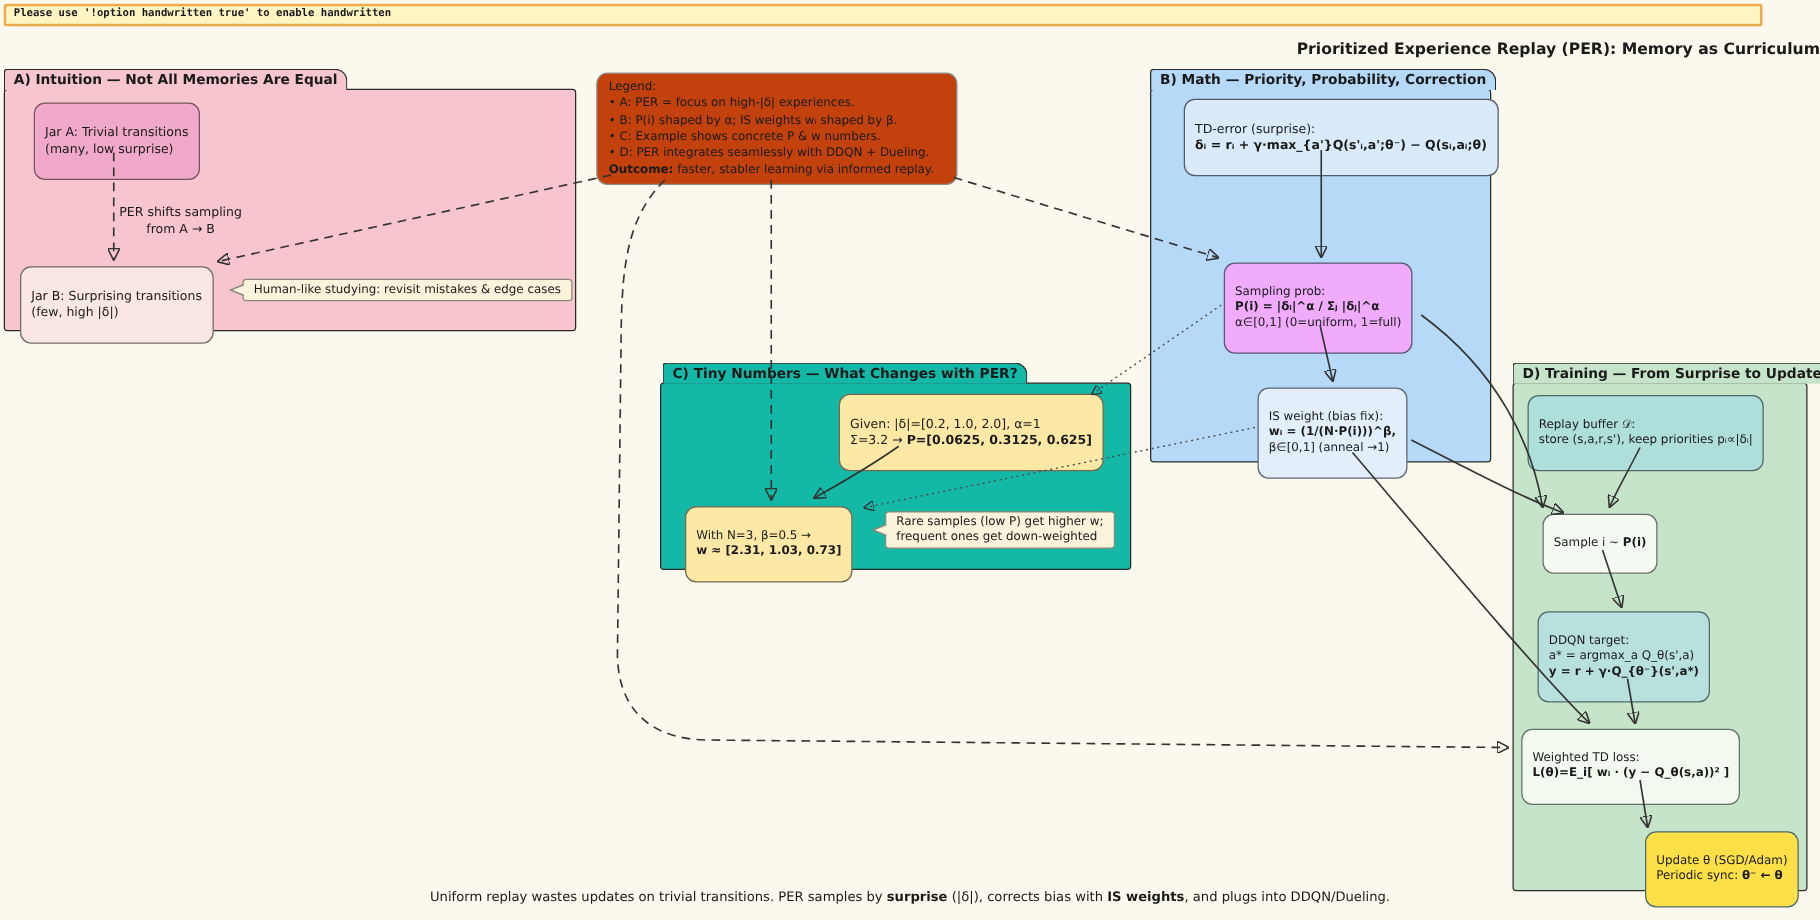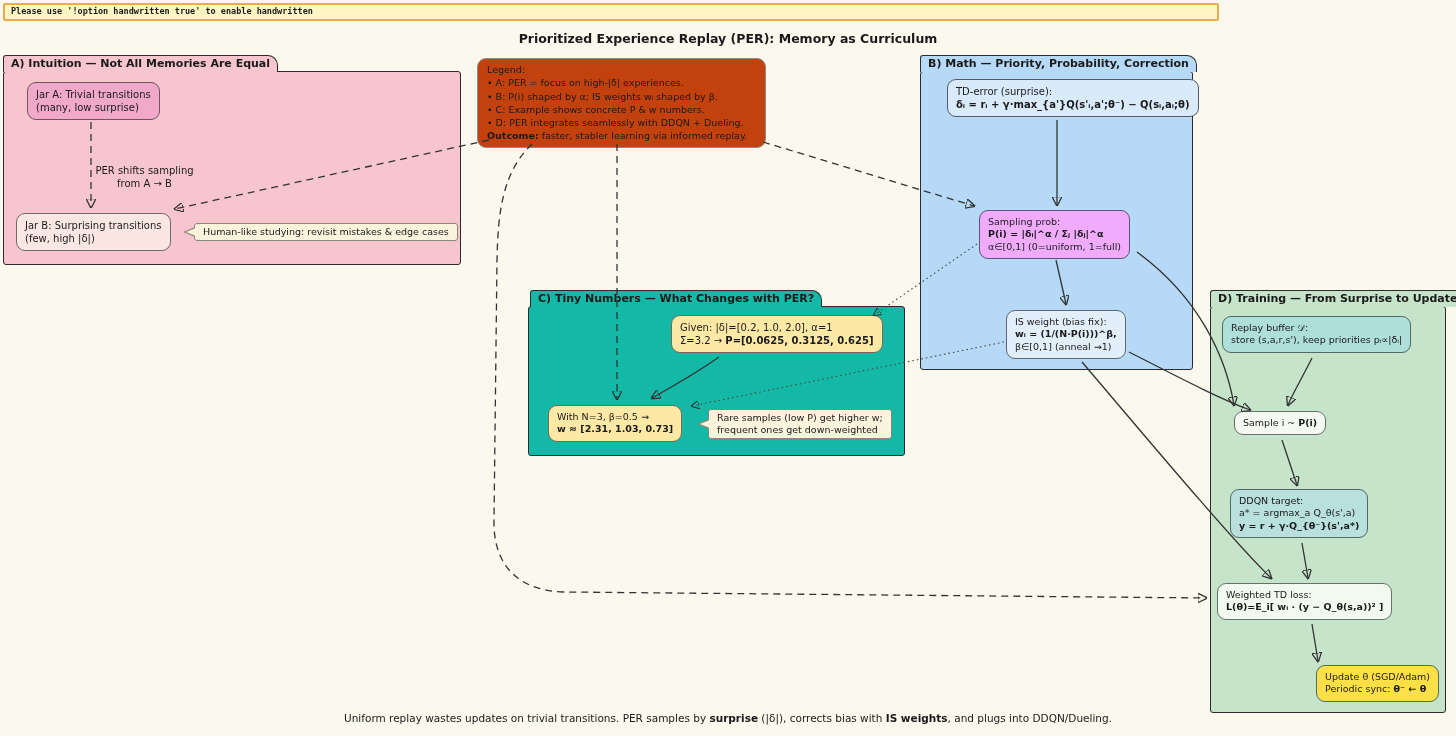--- a/index.html
+++ b/index.html
@@ -5,42 +5,42 @@
   * { margin:0; padding:0; box-sizing:border-box; }
   html,body { width:1456px; height:736px; }
   body {
     position:relative;
     background:#FBF8ED;
     font-family:"DejaVu Sans","Liberation Sans",sans-serif;
     color:#1a1a1a;
     overflow:hidden;
   }
   .banner {
-    position:absolute; left:3px; top:3px; width:1216px; height:18px;
+    position:absolute; left:3px; top:3px; width:1407px; height:18px;
     background:#FDF5C4; border:2px solid #ECAC4C; border-radius:2px;
     font-family:"DejaVu Sans Mono","Liberation Mono",monospace;
     font-weight:bold; font-size:8.5px; line-height:13px; padding:0 6px;
   }
   .main-title {
     position:absolute; top:31px; left:0; width:100%;
-    text-align:center; font-weight:bold; font-size:12.5px;
+    text-align:right; font-weight:bold; font-size:12.5px;
   }
   .tab {
     position:absolute; height:17px; padding:1px 7px 0 7px;
     border:1.6px solid #2b2b2b; border-bottom:none;
     border-radius:3px 10px 0 0;
     font-weight:bold; font-size:11px; line-height:14px; z-index:2;
     white-space:nowrap;
   }
   .pbody {
     position:absolute; border:1.6px solid #2b2b2b; border-radius:3px; z-index:1;
   }
   .node {
     position:absolute; border:1.1px solid #5d5d66; border-radius:9px;
-    padding:5px 8px; font-size:9.5px; line-height:1.3; z-index:3;
+    padding:17px 8px; font-size:9.5px; line-height:1.3; z-index:3;
     white-space:nowrap;
   }
   .node .b { font-weight:bold; }
   .callout {
     position:absolute; background:#FCF3DC; border:1px solid #8a8878;
     border-radius:3px; padding:2px 8px; font-size:9.5px; line-height:1.28;
     z-index:3; white-space:nowrap;
   }
   .callout::before {
     content:""; position:absolute; left:-12px; top:50%; margin-top:-5px;

